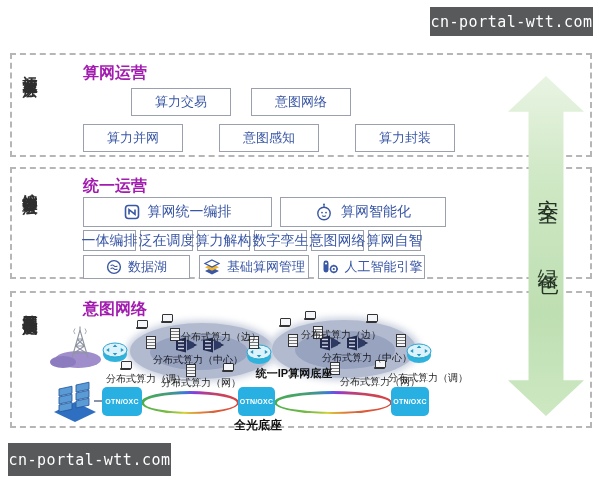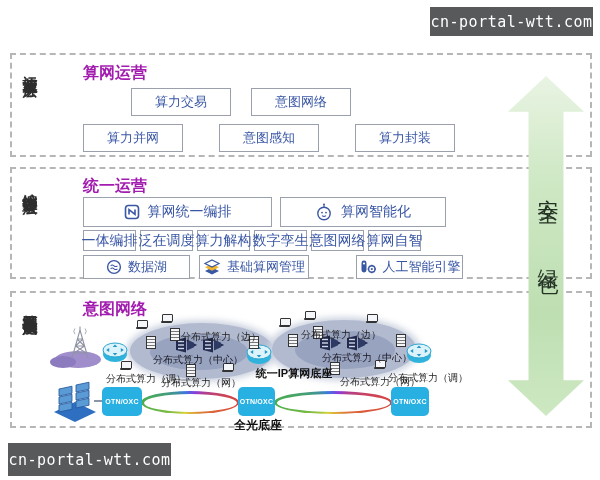--- a/index.html
+++ b/index.html
@@ -28,21 +28,21 @@
              color:#3a57a5; white-space:nowrap; }
   #l1r1 { top:88px; gap:20px;margin-left:48px; } #l1r2 { top:124px; gap:36px; }
   #l1r1 .cap-box, #l1r2 .cap-box { width:100px; height:28px; font-size:13px; }
   #l2r1 { top:197px; gap:8px; }
   #l2r1 .cap-box { height:30px; font-size:14px; gap:8px; }
   #l2r1 .cap-box:nth-child(1){ width:189px; } #l2r1 .cap-box:nth-child(2){ width:166px; }
   #l2r2 { top:230px; gap:4px; }
   #l2r2 .cap-box { width:53px; height:21px; font-size:14px; }
   #l2r3 { top:255px; gap:9px;justify-content:center; }
   #l2r3 .cap-box { height:24px; font-size:13px; gap:6px; }
-  #l2r3 .cap-box:nth-child(1){ width:107px; } #l2r3 .cap-box:nth-child(2){ width:110px; } #l2r3 .cap-box:nth-child(3){ width:107px;margin-left:38px; }
+  #l2r3 .cap-box:nth-child(1){ width:107px; } #l2r3 .cap-box:nth-child(2){ width:110px; } #l2r3 .cap-box:nth-child(3){ width:107px; }
 
   
   #green-arrow { position:absolute; left:508px; top:76px; width:76px; height:340px; z-index:3;
     background:linear-gradient(180deg,#e9f4e3 0%,#cfe8c5 30%,#bedfb2 70%,#cde8c2 100%);
     clip-path:polygon(50% 0,100% 10.5%,73% 10.5%,73% 89.5%,100% 89.5%,50% 100%,0 89.5%,27% 89.5%,27% 10.5%,0 10.5%); }
   .arrow-text { position:absolute; left:534px; writing-mode:vertical-rl; text-orientation:upright;
                 font-size:21px; color:#243324; letter-spacing:5px; z-index:4; }
   #arrow-text-top { top:182px; } #arrow-text-bottom { top:252px; }
 
   

